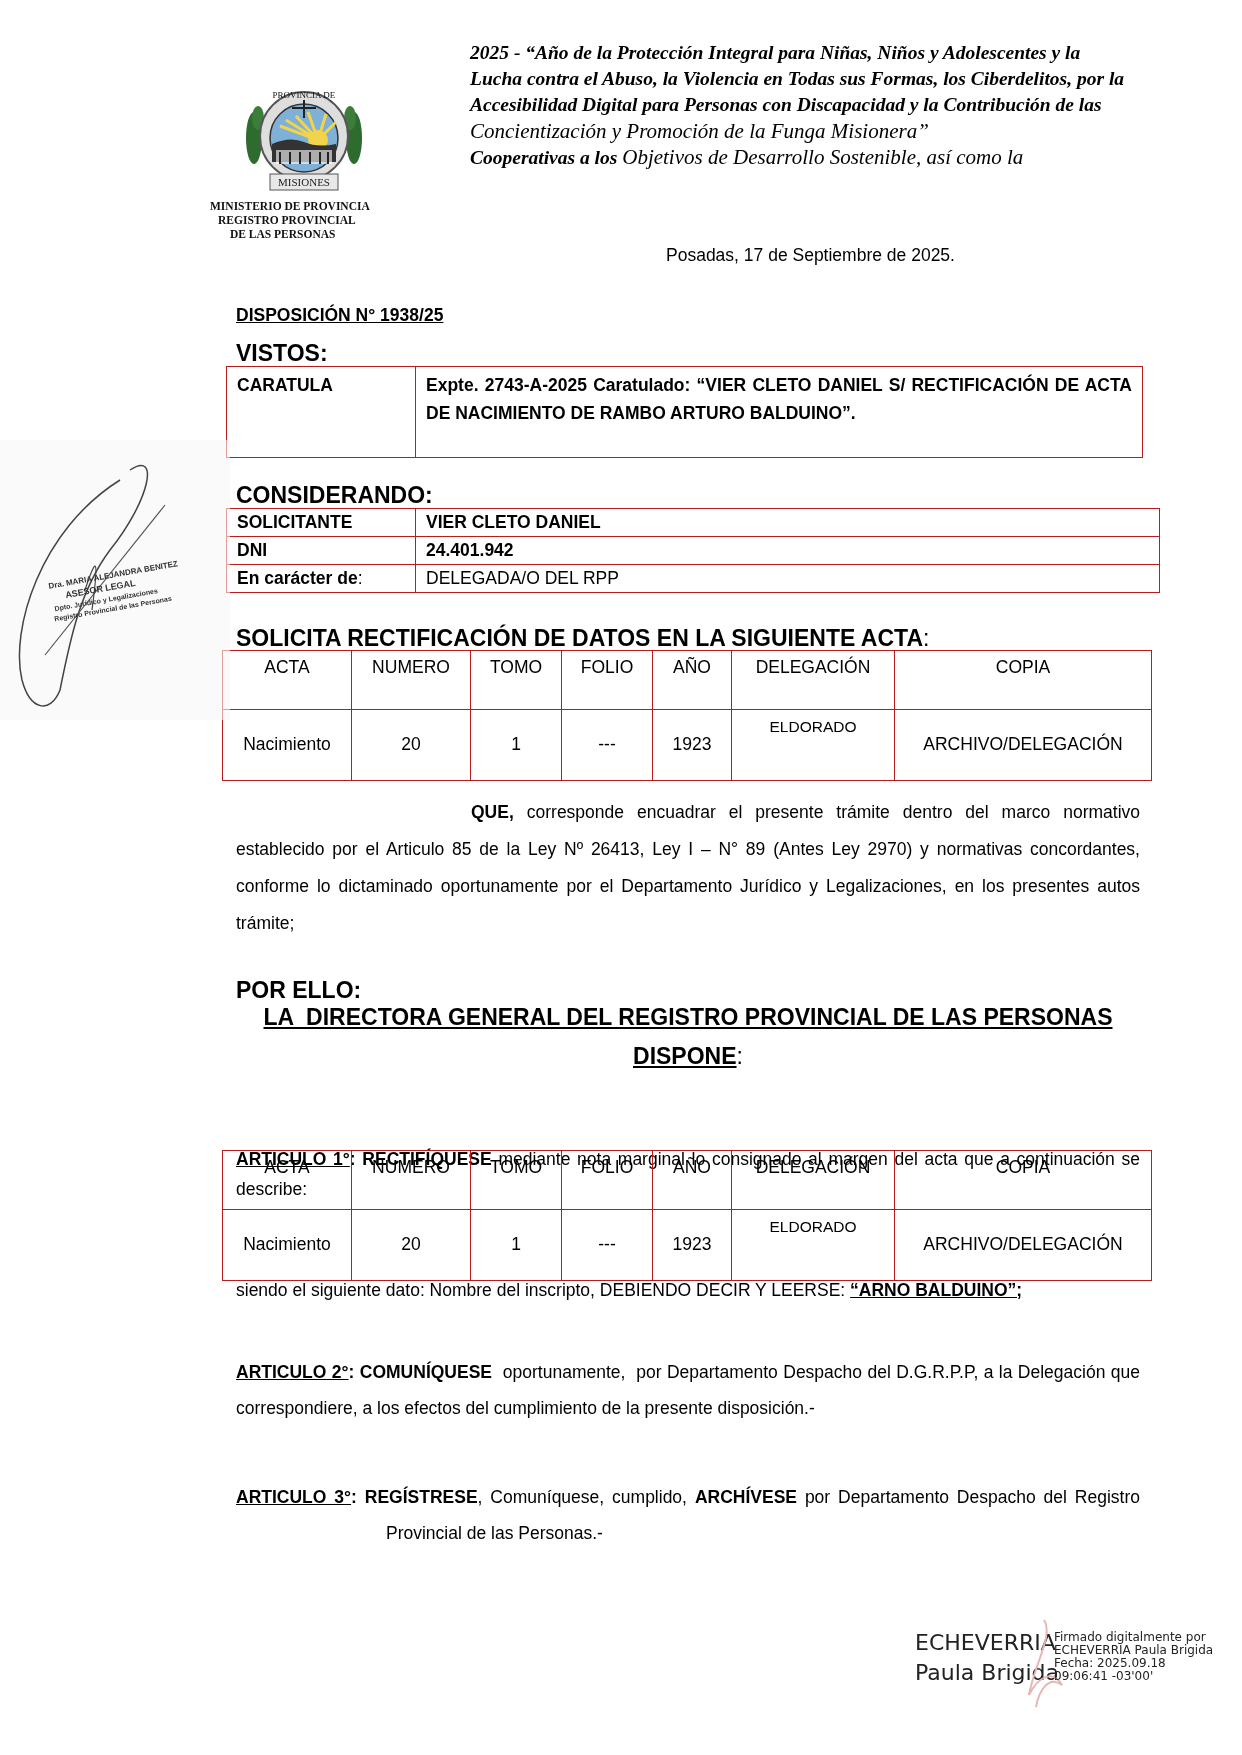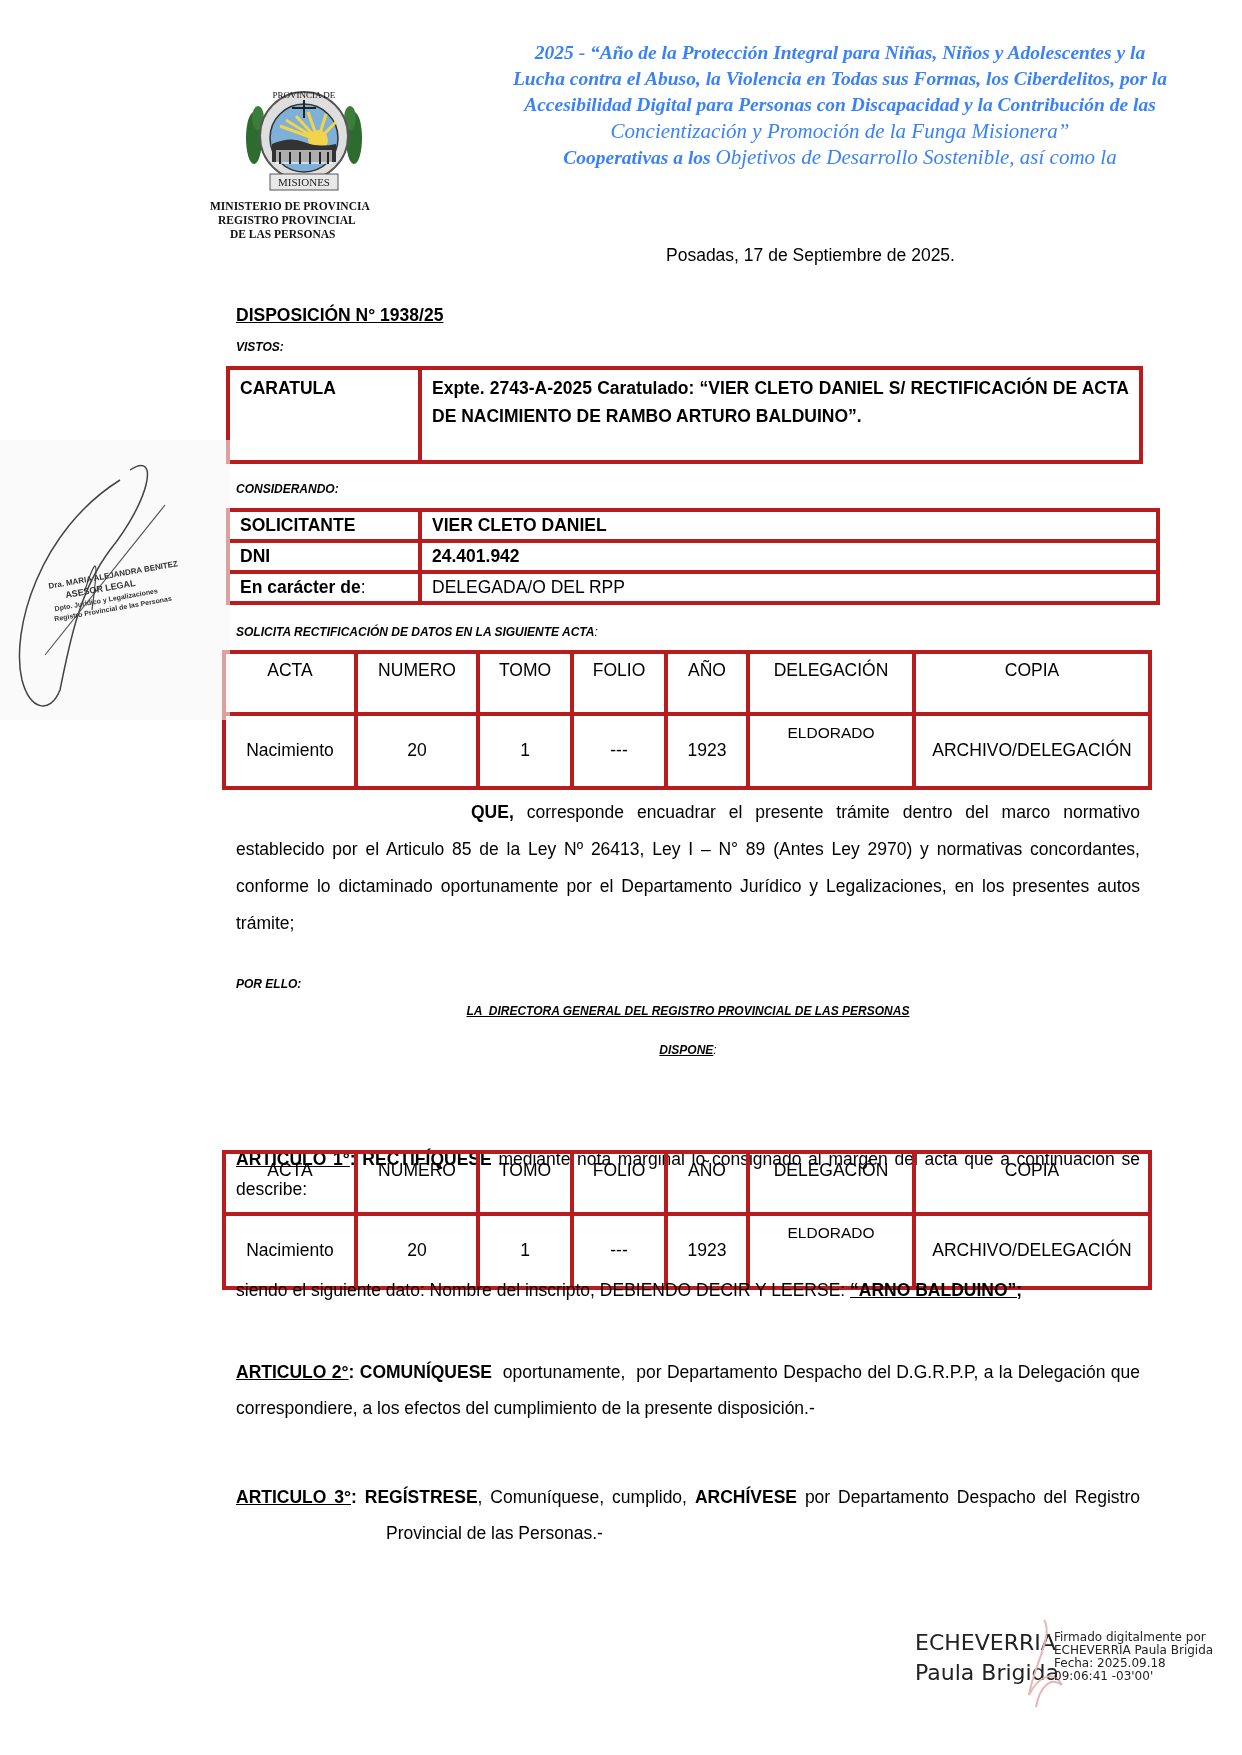--- a/index.html
+++ b/index.html
@@ -1,33 +1,33 @@
 <!DOCTYPE html>
 <html><head>
 <meta charset="utf-8">
 <style>
   html, body { margin:0; padding:0; background:#ffffff; }
   body { width:1242px; height:1755px; position:relative; overflow:hidden; font-family:"Liberation Sans", sans-serif; color:#000; }
   .abs { position:absolute; }
 
   
-  .motto { left:470px; top:40px; width:740px; text-align:center; font-family:"Liberation Serif", serif; font-style:italic; font-weight:bold; font-size:19.5px; line-height:26px; color:#3b82f6; }
+  .motto { left:470px; top:40px; width:740px; text-align:left; font-family:"Liberation Serif", serif; font-style:italic; font-weight:bold; font-size:19.5px; line-height:26px; color:#000000; }
   .motto .l { display:block; white-space:nowrap; }
   .motto .plain { font-weight:normal; font-size:21px; }
   .crest { left:240px; top:78px; width:128px; height:118px; }
   .ministry { left:210px; top:199px; font-family:"Liberation Serif", serif; font-weight:bold; font-size:11.5px; line-height:14px; color:#111; }
   .ministry div { white-space:nowrap; }
 
   .date { left:666px; top:245px; font-size:17.5px; }
 
   .t-title { left:236px; top:305px; font-size:17.5px; font-weight:bold; text-decoration:underline; }
-  .h-lbl { font-size:12px; font-weight:bold;font-style:italic; }
+  .h-lbl { font-size:23px; font-weight:bold; }
 
   table { border-collapse:collapse; font-size:17.5px; }
-  td, th { border:4px solid #b91c1c; padding:0; vertical-align:top; }
+  td, th { border:1px solid #b91c1c; padding:0; vertical-align:top; }
 
   .vistos { left:226px; top:366px; width:917px; }
   .vistos td { height:86px; padding:4px 10px 0 10px; line-height:28px; }
   .vistos .k { width:168px; font-weight:bold; }
   .vistos .v { font-weight:bold; text-align:justify; text-align-last:left; }
 
   .consid { left:226px; top:508px; width:934px; }
   .consid td { height:25px; padding:2px 10px 0 10px; line-height:23px; }
   .consid .k { width:168px; font-weight:bold; }
   .consid .v { font-weight:bold; }

